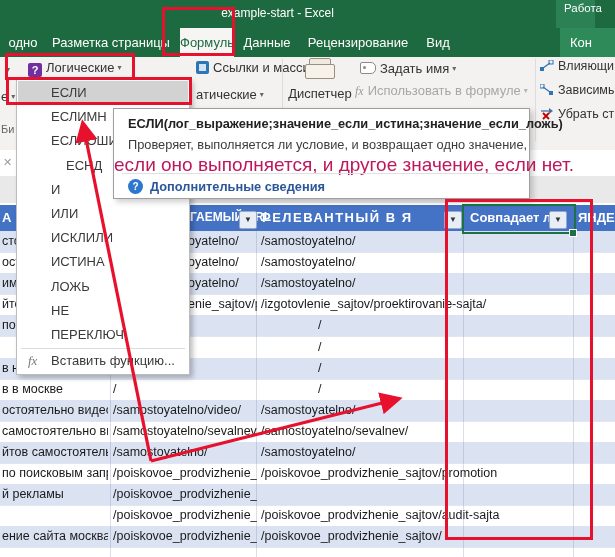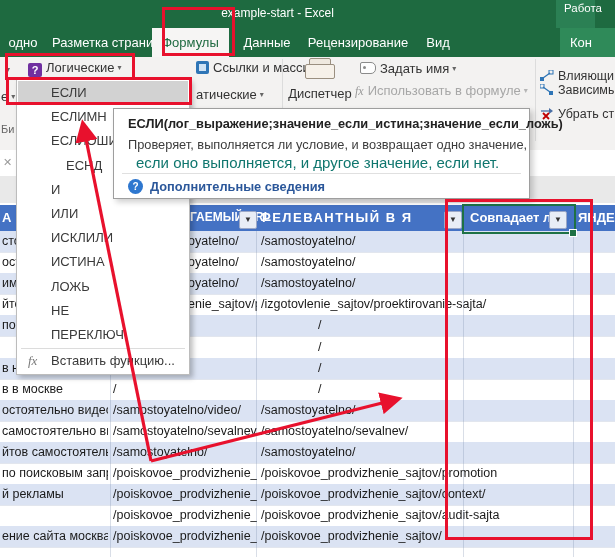--- a/index.html
+++ b/index.html
@@ -70,21 +70,21 @@
   .msep{position:absolute;left:4px;right:4px;height:1px;background:#dcdcdc;}
   .mfooter{position:absolute;left:1px;width:170px;height:21px;line-height:21px;font-size:13px;color:#3a3a3a;}
   .mfooter .fxi{position:absolute;left:10px;top:0;font-family:"Liberation Serif",serif;
     font-style:italic;font-size:13px;color:#7a7a7a;}
   .mfooter .txt{position:absolute;left:33px;top:0;}
   
   .tooltip{left:113px;top:108px;width:415px;height:89px;background:#fff;border:1px solid #9e9e9e;
     box-shadow:3px 3px 6px rgba(0,0,0,.2);z-index:25;}
   .tt-sig{position:absolute;left:14px;top:7px;font-size:12.8px;font-weight:bold;color:#222;white-space:nowrap;}
   .tt-b1{position:absolute;left:14px;top:28px;font-size:12.8px;color:#3c3c3c;white-space:nowrap;}
-  .tt-b2{position:absolute;left:22px;top:45px;font-size:15px;color:#0f766e;white-space:nowrap;}
+  .tt-b2{position:absolute;left:0;top:45px;font-size:19px;color:#be185d;white-space:nowrap;}
   .tt-hr{position:absolute;left:8px;right:8px;top:64px;height:1px;background:#e0e0e0;}
   .tt-q{position:absolute;left:14px;top:70px;width:15px;height:15px;border-radius:50%;
     background:#2e77cf;color:#fff;font-size:10px;font-weight:bold;text-align:center;line-height:15px;}
   .tt-link{position:absolute;left:36px;top:70px;font-size:12.8px;font-weight:bold;color:#2b579a;}
   
   .redbox{position:absolute;border:3px solid #e8112d;z-index:40;box-sizing:border-box;}
   .arrows{position:absolute;left:0;top:0;z-index:45;pointer-events:none;}
 </style>
 </head>
 <body>
@@ -94,21 +94,21 @@
   <div class="abs titlebar">
     <span class="title">example-start - Excel</span>
     <div class="ctx-head">
       <span>Работа</span>
     </div>
   </div>
 
   <div class="abs tabbar">
       <span class="tab" style="left: 0px; width: 46px; text-align: center;">одно</span>
       <span class="tab" style="left: 52px; width: 112px; text-align: center;">Разметка страницы</span>
-      <span class="tab active" style="left: 152px; width: 77px;">Формулы</span>
+      <span class="tab active" style="left: 180px; width: 54px;">Формулы</span>
       <span class="tab" style="left: 238px; width: 58px; text-align: center;">Данные</span>
       <span class="tab" style="left: 302px; width: 112px; text-align: center;">Рецензирование</span>
       <span class="tab" style="left: 420px; width: 36px; text-align: center;">Вид</span>
       <span class="tab contextual" style="left: 560px; width: 55px;">Кон</span>
     </div>
 
   <div class="abs ribbon">
     <span class="rbtn" style="left:3px;top:5px;"><span class="caret">▾</span></span>
 
     <span class="rbtn" style="left:28px;top:3px;">
@@ -141,21 +141,21 @@
     </div>
 
     <span class="rbtn" style="left:360px;top:4px;">
       <span class="tag-icon"></span><span>Задать имя</span><span class="caret">▾</span>
     </span>
 
     <span class="rbtn gray" style="left:355px;top:26px;">
       <span class="fx-small">fx</span><span>Использовать в формуле</span><span class="caret" style="color:#b5b5b5;">▾</span>
     </span>
 
-    <span class="trace-row" style="left:540px;top:12px;">
+    <span class="trace-row" style="left:540px;top:2px;">
       <svg width="14" height="12">
           <rect x="0" y="7" width="4" height="4" fill="#2e75b6"></rect>
           <rect x="9" y="0" width="4" height="4" fill="none" stroke="#2e75b6"></rect>
           <line x1="3" y1="8" x2="10" y2="3" stroke="#2e75b6" stroke-width="1.3"></line>
         </svg><span>Влияющи</span>
     </span>
     <span class="trace-row" style="left:540px;top:26px;">
       <svg width="14" height="12">
           <rect x="0" y="0" width="4" height="4" fill="none" stroke="#2e75b6"></rect>
           <rect x="9" y="7" width="4" height="4" fill="#2e75b6"></rect>
@@ -242,21 +242,20 @@
           <div class="cellclip" style="left: 261px; width: 331px;">/samostoyatelno/</div>
         </div>
         <div class="row" style="top: 260.1px;">
           <div class="cellclip" style="left: 2px; width: 106px;">по поисковым запр</div>
           <div class="cellclip" style="left: 113px; width: 144px;">/poiskovoe_prodvizhenie_</div>
           <div class="cellclip" style="left: 261px; width: 331px;">/poiskovoe_prodvizhenie_sajtov/promotion</div>
         </div>
         <div class="row banded" style="top: 281.2px;">
           <div class="cellclip" style="left: 2px; width: 106px;">й рекламы</div>
           <div class="cellclip" style="left: 113px; width: 144px;">/poiskovoe_prodvizhenie_</div>
-          <div class="cellclip" style="left: 261px; width: 331px;">/poiskovoe_prodvizhenie_sajtov/context/</div>
         </div>
         <div class="row" style="top: 302.3px;">
           <div class="cellclip" style="left: 113px; width: 144px;">/poiskovoe_prodvizhenie_</div>
           <div class="cellclip" style="left: 261px; width: 331px;">/poiskovoe_prodvizhenie_sajtov/audit-sajta</div>
         </div>
         <div class="row banded" style="top: 323.4px;">
           <div class="cellclip" style="left: 2px; width: 106px;">ение сайта москва</div>
           <div class="cellclip" style="left: 113px; width: 144px;">/poiskovoe_prodvizhenie_</div>
           <div class="cellclip" style="left: 261px; width: 331px;">/poiskovoe_prodvizhenie_sajtov/</div>
         </div>

